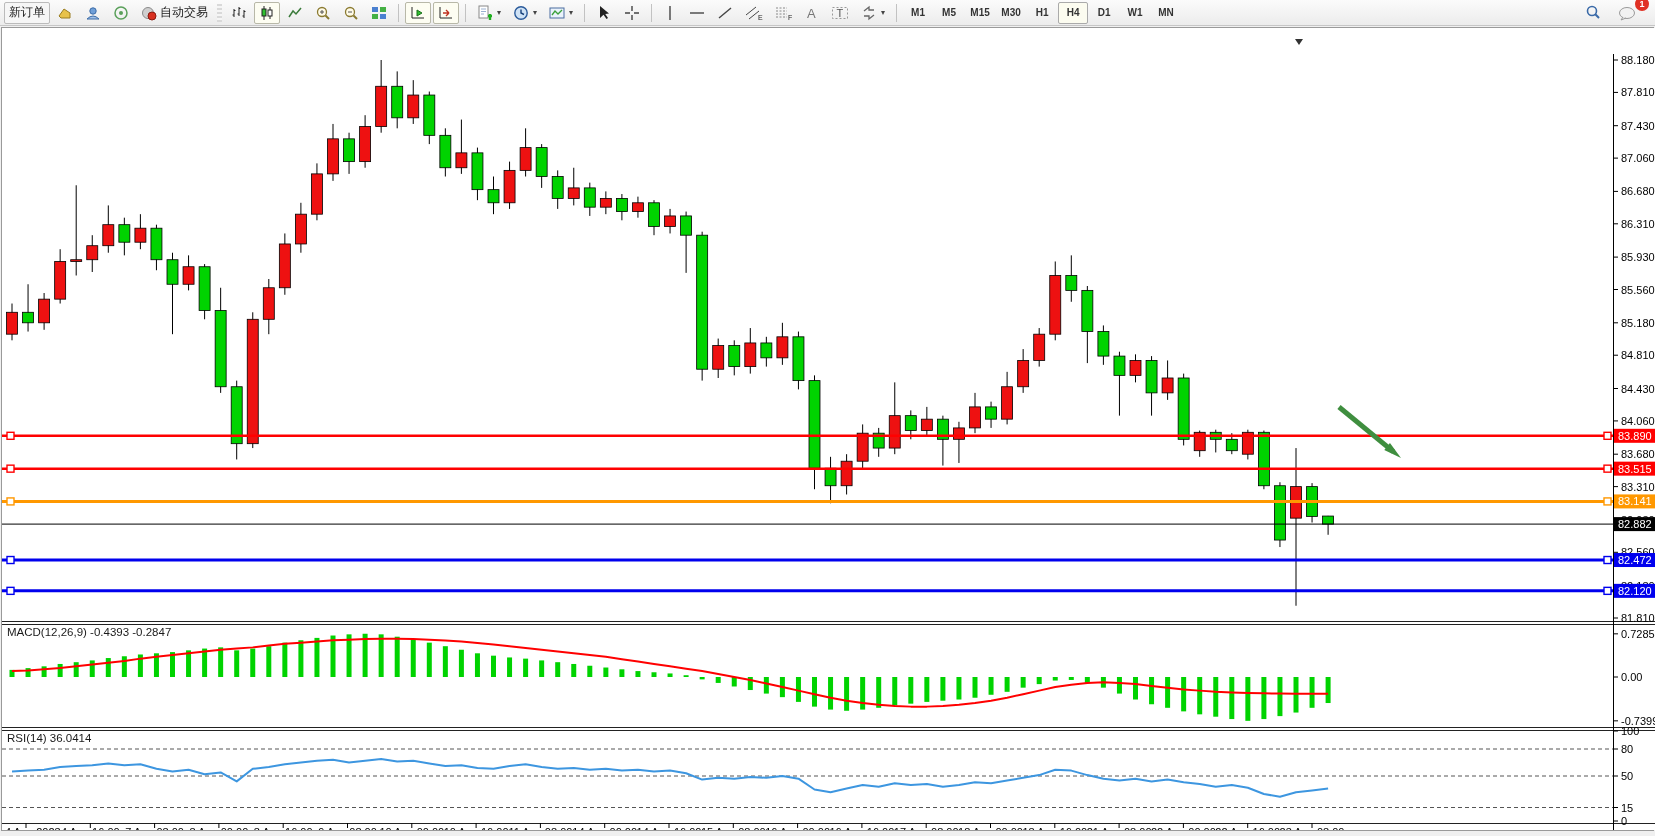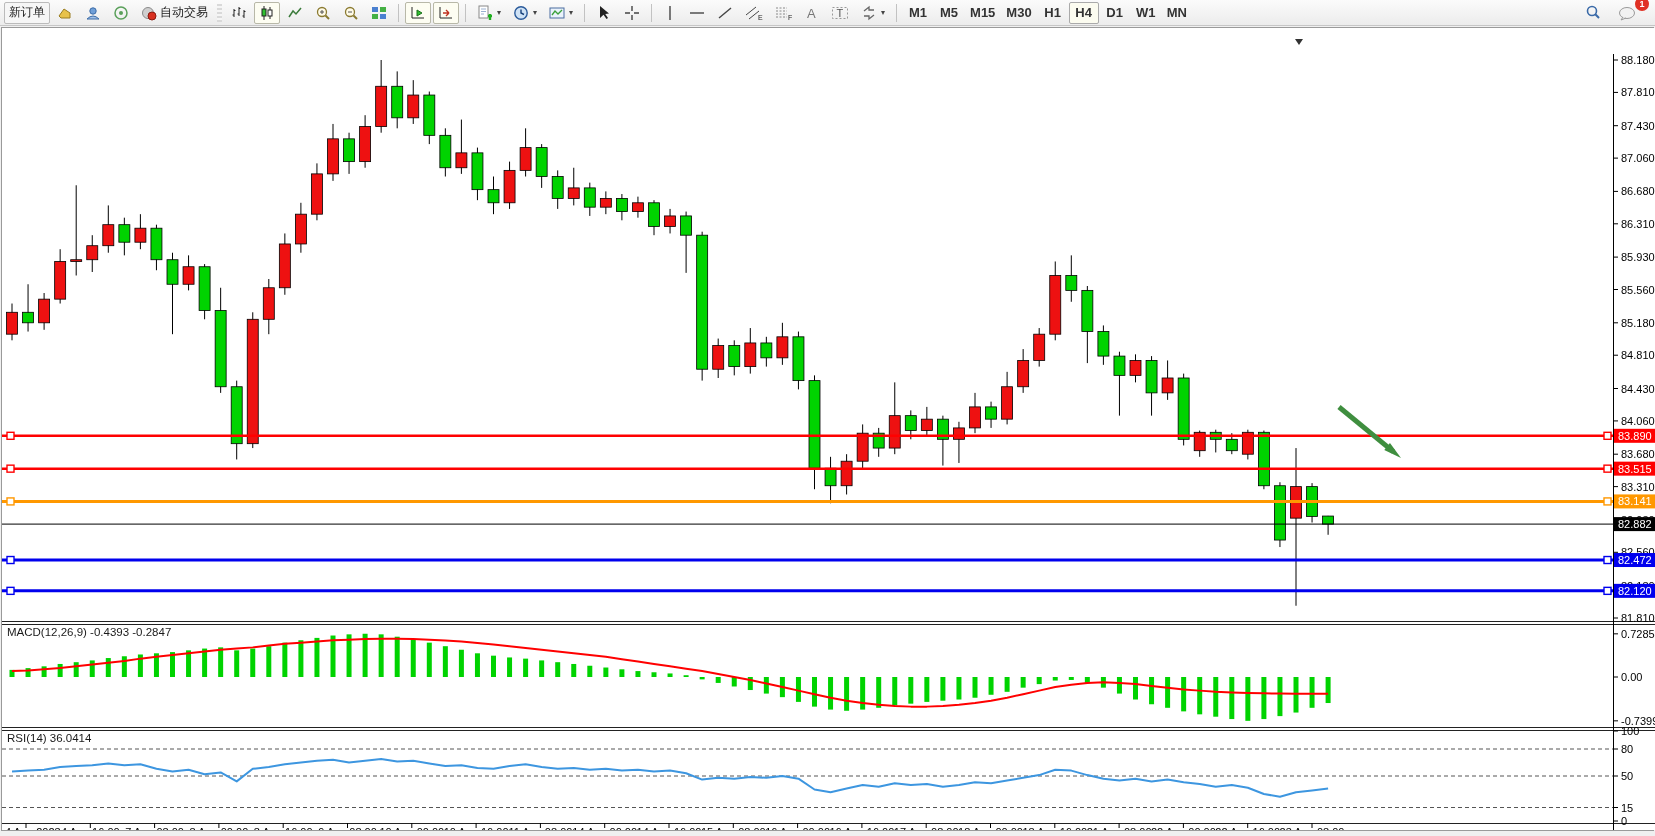--- a/index.html
+++ b/index.html
@@ -9,21 +9,21 @@
   #toolbar { position:absolute; left:0; top:0; width:1655px; height:26px;
     background:linear-gradient(#fbfbfb,#ececec); border-bottom:1px solid #c6c6c6;
     display:flex; align-items:center; padding:0 4px; gap:2px; z-index:5; }
   .tbtn { height:22px; min-width:24px; display:flex; align-items:center; justify-content:center;
     gap:3px; padding:0 4px; border:1px solid transparent; border-radius:2px; font-size:12px; color:#222; }
   .tbtn.active { background:#fdfdf2; border:1px solid #b8b8a8; }
   .tsep { width:1px; height:18px; background:#c2c2c2; margin:0 4px; }
   .grip { width:5px; height:18px; margin:0 2px;
     background:repeating-linear-gradient(#d9d9d9 0 2px,#f5f5f5 2px 4px); }
   .caret { font-size:8px; color:#444; margin-left:1px; }
-  .tf { font-size:13px; font-weight:bold; color:#333; min-width:30px; }
+  .tf { font-size:10px; font-weight:bold; color:#333; min-width:30px; }
   .tf.active { background:#fcfcf0; border:1px solid #aaa;text-align:center; }
   #tb-right { margin-left:auto; display:flex; align-items:center; gap:6px; padding-right:8px; }
   .badge { position:absolute; right:-7px; top:-6px; width:14px; height:14px; background:#e03124;
     color:#fff; font-size:9px; font-weight:bold; border-radius:50%; display:flex;
     align-items:center; justify-content:center; }
   
   #chartwin { position:absolute; left:1px; top:27px; width:1653px; height:804px;
     background:#fff; border:1px solid #9a9a9a; }
   #titlebar { position:absolute; left:0; top:0; width:100%; height:16px;
     background:linear-gradient(#fcfcfc,#eeeeee); border-bottom:1px solid #9a9a9a;

